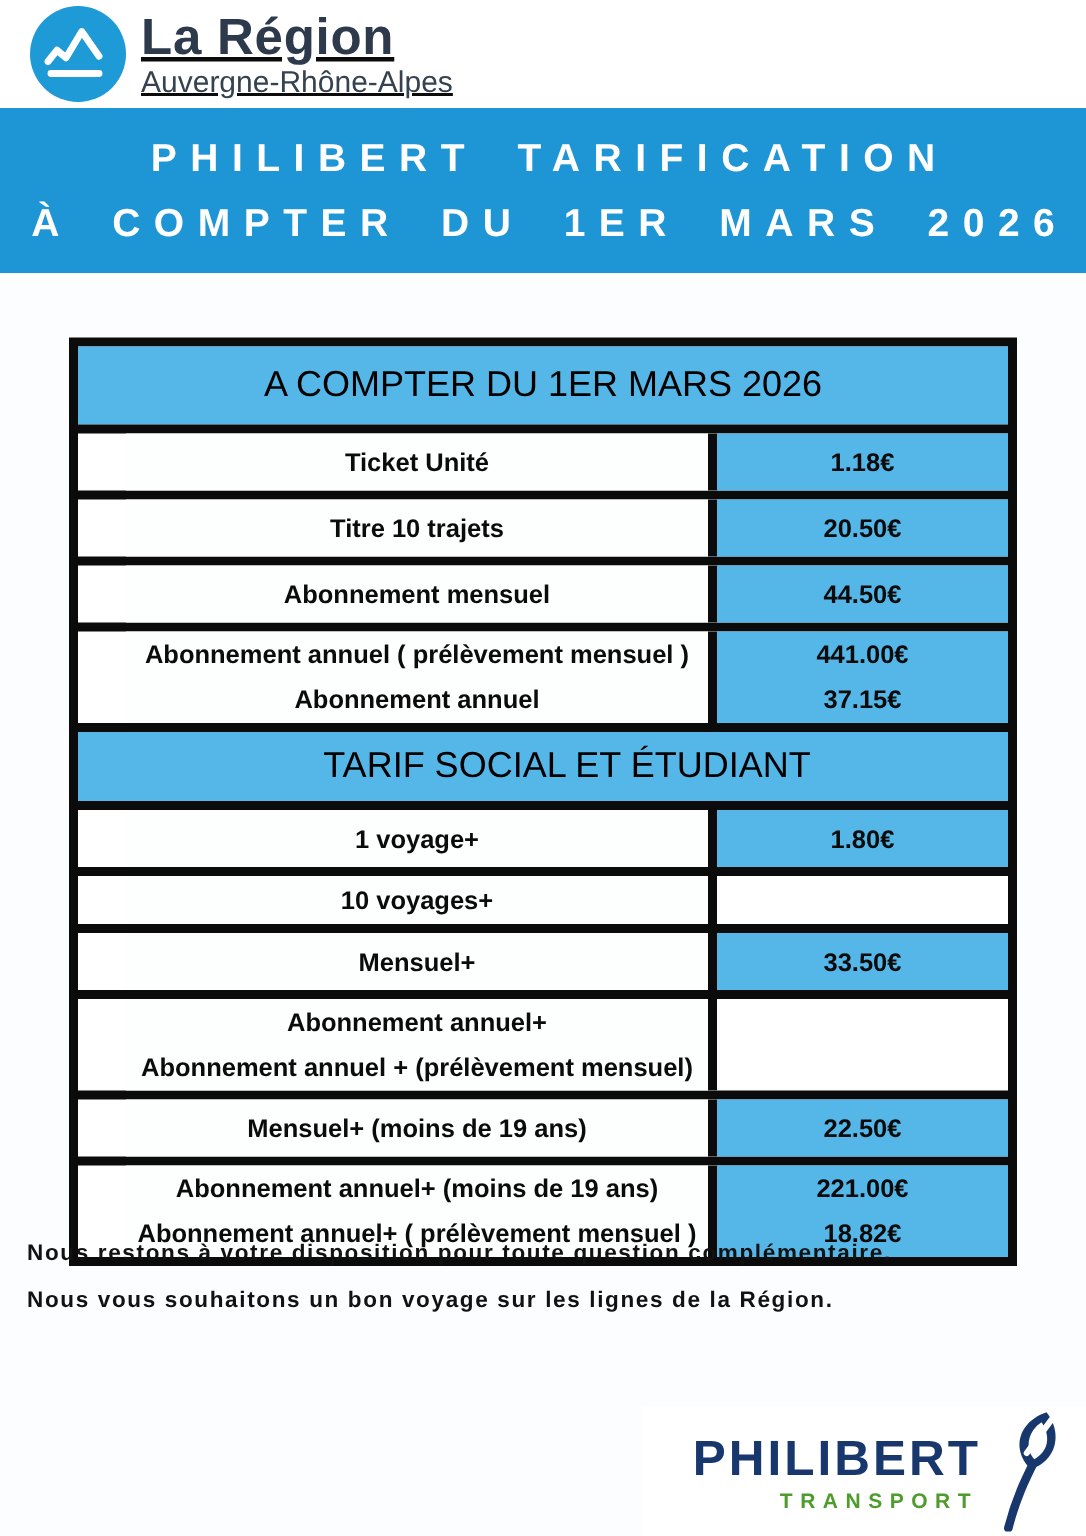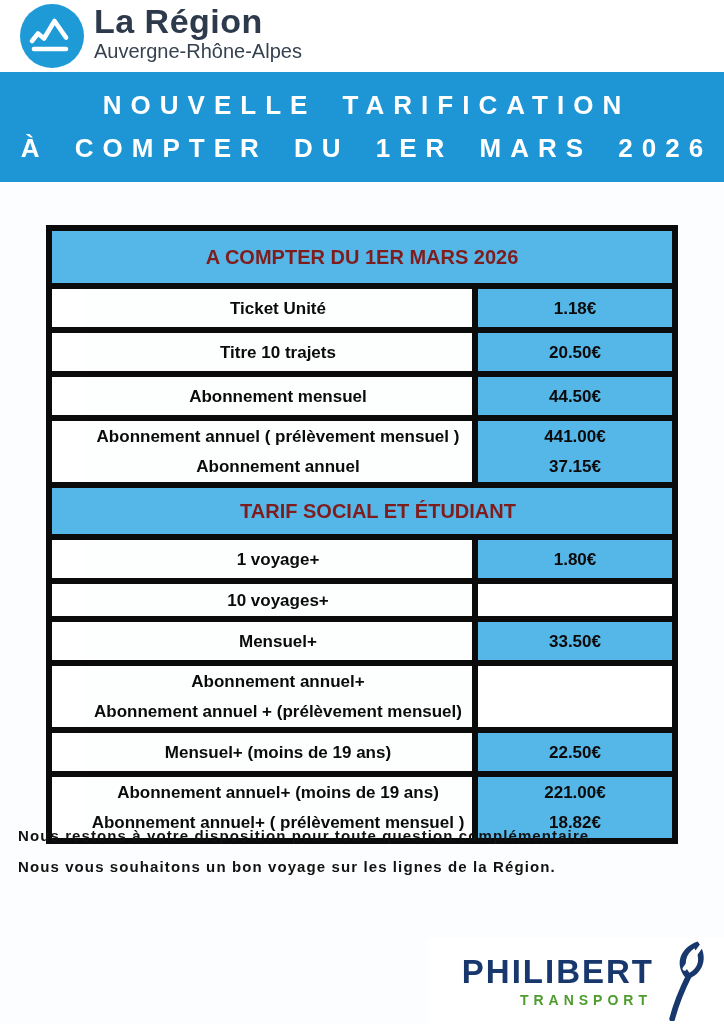--- a/index.html
+++ b/index.html
@@ -8,21 +8,21 @@
     background:#FCFDFE;
     font-family:"Liberation Sans", sans-serif;
     color:#0b0b0b;
   }
 
   
   .top-band {
     position:absolute; left:0; top:0; width:724px; height:72px;
     background:#ffffff; display:flex; align-items:center;
   }
-  .region-logo { display:flex; align-items:flex-start; margin-left:20px; }
+  .region-logo { display:flex; align-items:center; margin-left:20px;text-decoration:underline; }
   .region-circle { width:64px; height:64px; flex:0 0 auto; }
   .region-text { margin-left:10px; line-height:1; }
   .region-title {
     font-size:34px; font-weight:800; color:#2D3A4B; letter-spacing:0.5px;
   }
   .region-subtitle {
     font-size:20px; font-weight:400; color:#36424F; margin-top:3px;
   }
 
   
@@ -40,21 +40,21 @@
   
   .price-table {
     position:absolute; left:46px; top:225px; width:632px;
     border:6px solid #0b0b0b; background:#ffffff;
     box-sizing:border-box;
   }
   .price-table > * + * { border-top:6px solid #0b0b0b;padding-left:32px; }
   .t-header {
     background:#55B6E8; min-height:46px;
     display:flex; align-items:center; justify-content:center;
-    font-size:20px; font-weight:700; color:#7f1d1d;
+    font-size:24px; font-weight:400; color:#000000;
   }
   .price-table .t-header:first-child { min-height:52px; }
   .t-row { display:flex; align-items:stretch; }
   .label-cell {
     flex:0 0 67%; box-sizing:border-box; background:#FDFEFE;
     border-right:6px solid #0b0b0b;
     display:flex; flex-direction:column; justify-content:center; align-items:center;
     min-height:32px; padding:3px 6px; gap:5px;
   }
   .price-cell {
@@ -99,21 +99,21 @@
         <line x1="14" y1="45" x2="46" y2="45" stroke="#ffffff" stroke-width="4.6" stroke-linecap="round"></line>
       </svg>
       <div class="region-text">
         <div class="region-title">La Région</div>
         <div class="region-subtitle">Auvergne-Rhône-Alpes</div>
       </div>
     </div>
   </div>
 
   <div class="banner">
-    <div class="bline">NOUVELLE TARIFICATION</div>
+    <div class="bline">PHILIBERT TARIFICATION</div>
     <div class="bline">À COMPTER DU 1ER MARS 2026</div>
   </div>
 
   <div class="price-table">
       <div class="t-header">A COMPTER DU 1ER MARS 2026</div>
       <div class="t-row">
         <div class="label-cell">
           <div class="t-line">Ticket Unité</div>
         </div>
         <div class="price-cell">

